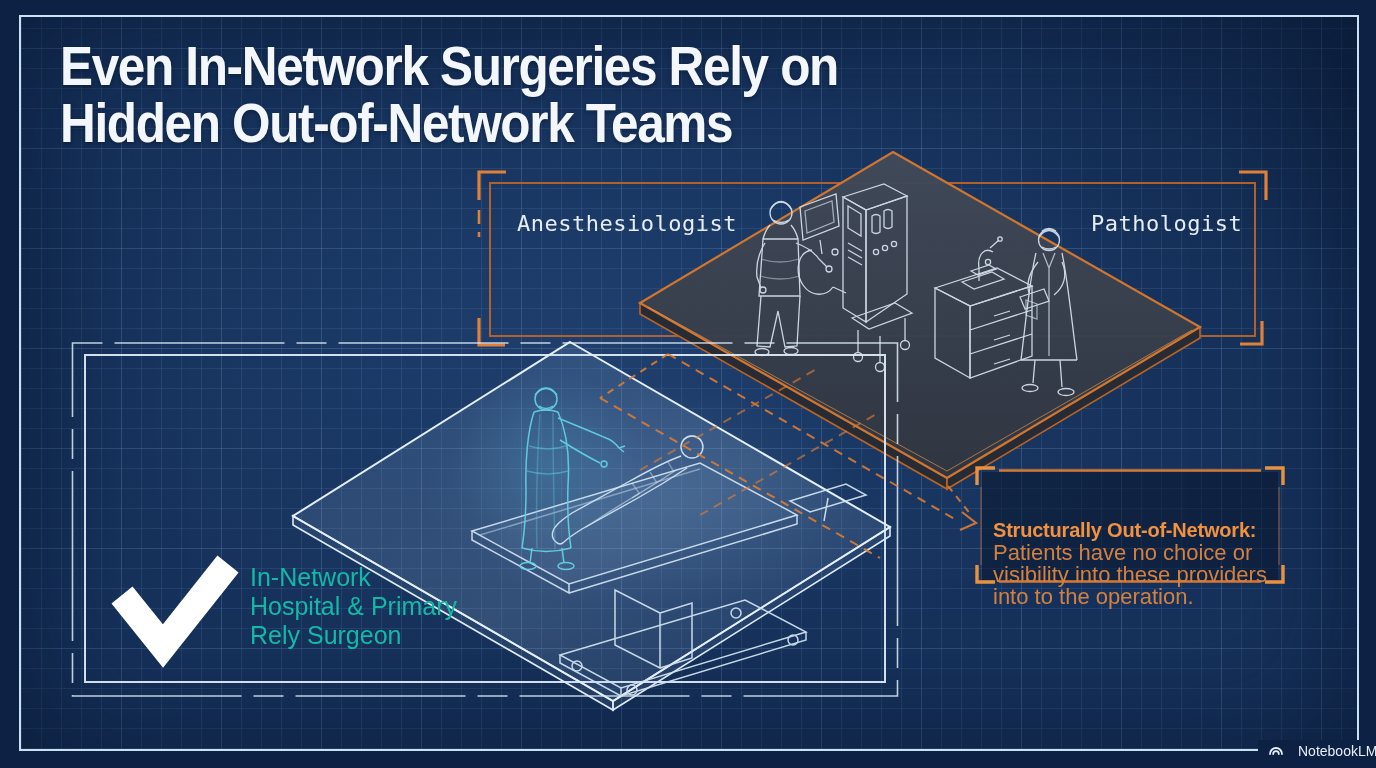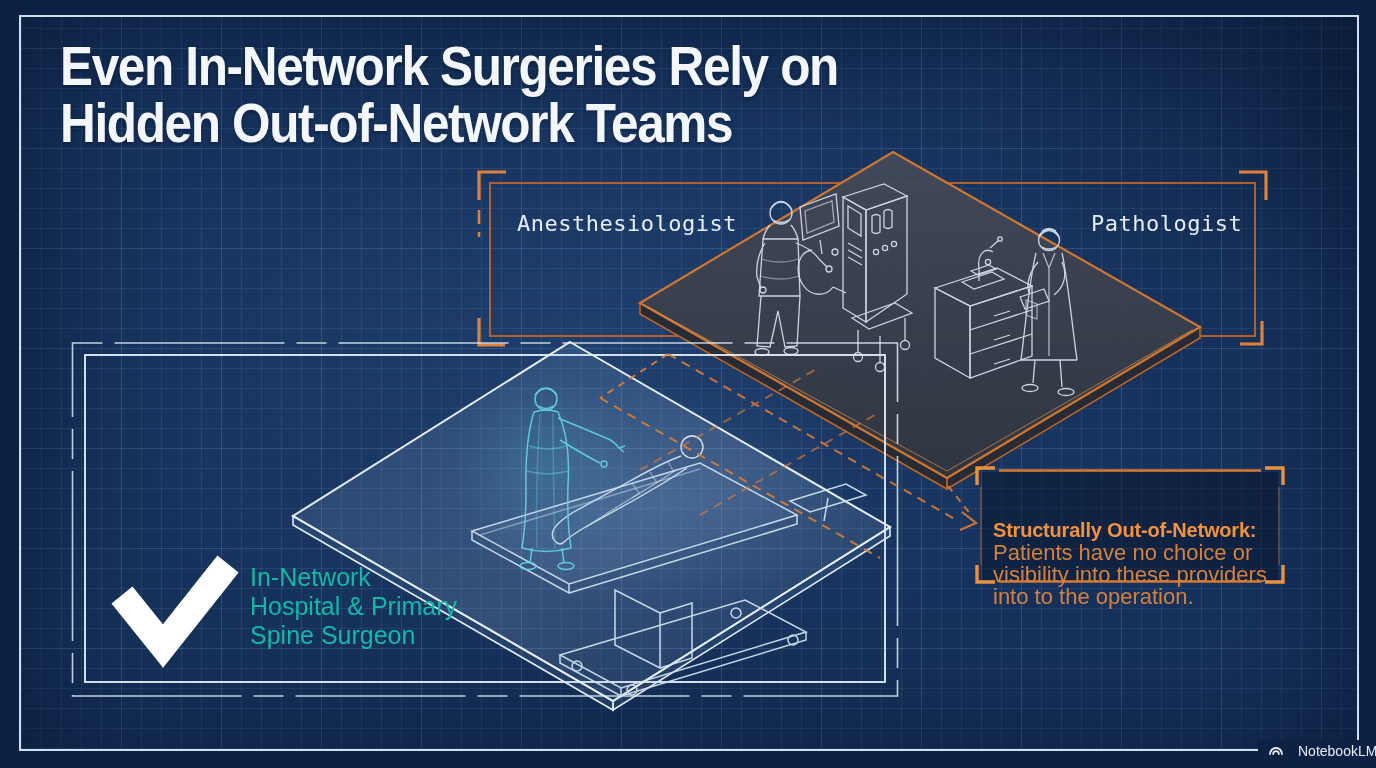--- a/index.html
+++ b/index.html
@@ -248,21 +248,21 @@
   <div class="callout-text">
     <div class="head">Structurally Out-of-Network:</div>
     <div class="line">Patients have no choice or</div>
     <div class="line">visibility into these providers</div>
     <div class="line">into to the operation.</div>
   </div>
 
   <div class="innet-text">
     <div>In-Network</div>
     <div>Hospital &amp; Primary</div>
-    <div>Spine Surgeon</div>
+    <div>Rely Surgeon</div>
   </div>
 
   <div class="watermark">
     <svg width="16" height="14" viewBox="0 0 16 14">
       <path d="M2,10 A6,6 0 0 1 14,10" fill="none" stroke="#e7eef6" stroke-width="1.8" stroke-linecap="round"></path>
       <path d="M5.2,10 A2.8,2.8 0 0 1 10.8,10" fill="none" stroke="#e7eef6" stroke-width="1.8" stroke-linecap="round"></path>
     </svg>
     <span>NotebookLM</span>
   </div>
 </div>

